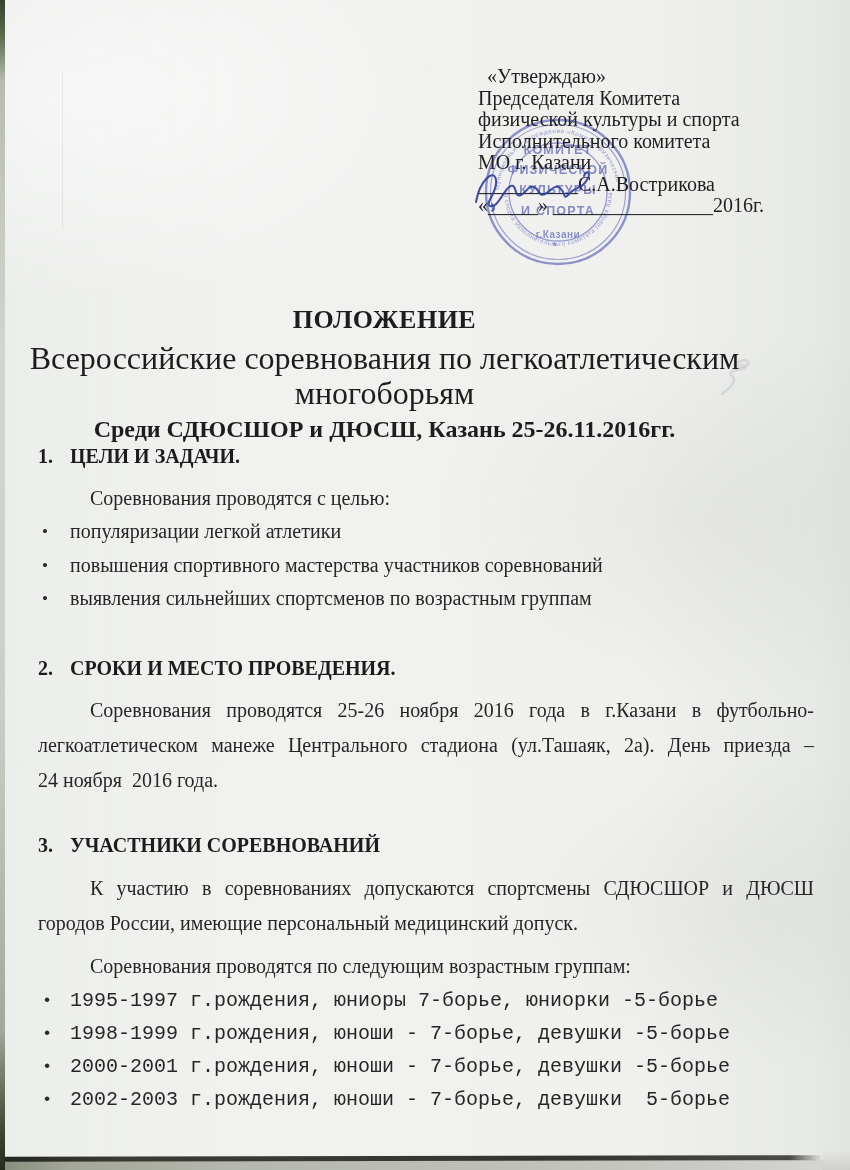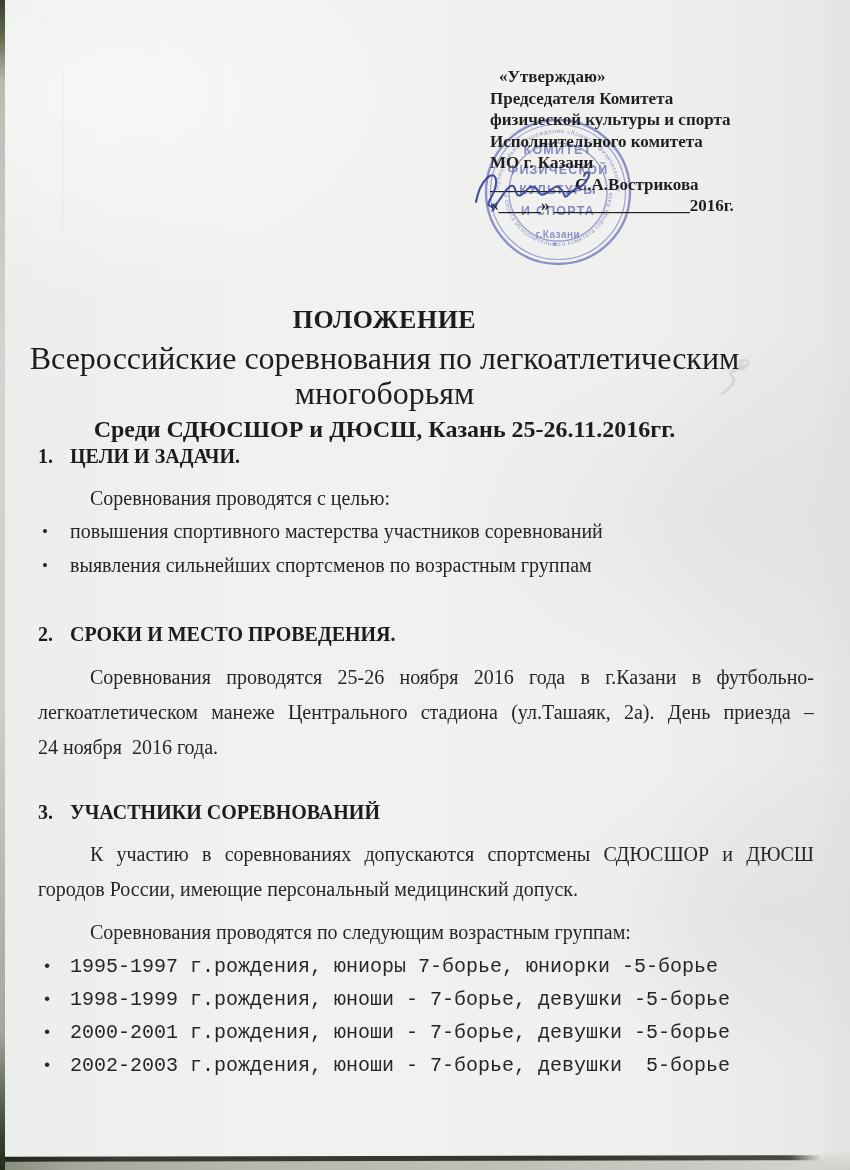--- a/index.html
+++ b/index.html
@@ -26,22 +26,22 @@
     background:rgba(60,60,60,0.07); z-index:1; }
   .bottom-line { position:absolute; left:0; top:1156px; width:823px; height:5px;
     background:linear-gradient(90deg,#23251f,#3a3b34 15%,#34352f 70%,#4a4b44 96%,rgba(74,75,68,0));
     transform:rotate(-0.12deg); z-index:5; border-radius:0 2px 2px 0; }
   .below-band { position:absolute; left:0; top:1160px; width:850px; height:10px; z-index:4;
     background:linear-gradient(90deg,#878c7c 0%,#a3a79a 8%,#b5b8ae 28%,#bfc1b9 60%,#c9cac5 82%,#d5d6d2 97%); }
   .below-band-right { position:absolute; left:823px; top:1150px; width:27px; height:20px; z-index:5;
     background:linear-gradient(180deg, rgba(221,222,219,0) 0%, #d8d9d5 55%, #cfd0cc 100%); }
 
   
-  .approval { position:absolute; left:490px; top:66px; width:300px; z-index:3;
-    font-weight:bold; font-size:17px; line-height:21.5px; color:#1f1f1f; }
+  .approval { position:absolute; left:478px; top:66px; width:300px; z-index:3;
+    font-weight:normal; font-size:20px; line-height:21.5px; color:#1f1f1f; }
   .approval .quote { padding-left:9px; }
   .approval .sig-row span, .approval .date-row span { white-space:pre; }
 
   
   .stamp { position:absolute; left:478px; top:112px; width:160px; height:160px; z-index:2; }
   .stamp text { font-family:"Liberation Sans", sans-serif; fill:#7277bf; }
   .stamp .c-line { font-size:12.5px; font-weight:bold; letter-spacing:1.2px; text-anchor:middle; opacity:0.85; }
   .stamp .c-small { font-size:10px; font-weight:bold; letter-spacing:0.5px; text-anchor:middle; opacity:0.8; }
   .stamp .ring-t { font-size:6.2px; letter-spacing:0.6px; opacity:0.75; }
   .signature { position:absolute; left:468px; top:158px; width:140px; height:58px; z-index:4; }
@@ -132,20 +132,21 @@
   </div>
 
   <div class="content">
 
     <div class="sec-h h1">
       <span class="sec-num">1.</span>
       <span>ЦЕЛИ И ЗАДАЧИ.</span>
     </div>
     <div class="indent pre">Соревнования проводятся с целью:</div>
     <ul class="blist">
+      <li><span class="pre">популяризации легкой атлетики</span></li>
       <li><span class="pre">повышения спортивного мастерства участников соревнований</span></li>
       <li><span class="pre">выявления сильнейших спортсменов по возрастным группам</span></li>
     </ul>
 
     <div class="sec-h h2">
       <span class="sec-num">2.</span>
       <span>СРОКИ И МЕСТО ПРОВЕДЕНИЯ.</span>
     </div>
     <div>
       <div class="jline indent">Соревнования проводятся  25-26 ноября 2016 года в г.Казани в  футбольно-</div>

